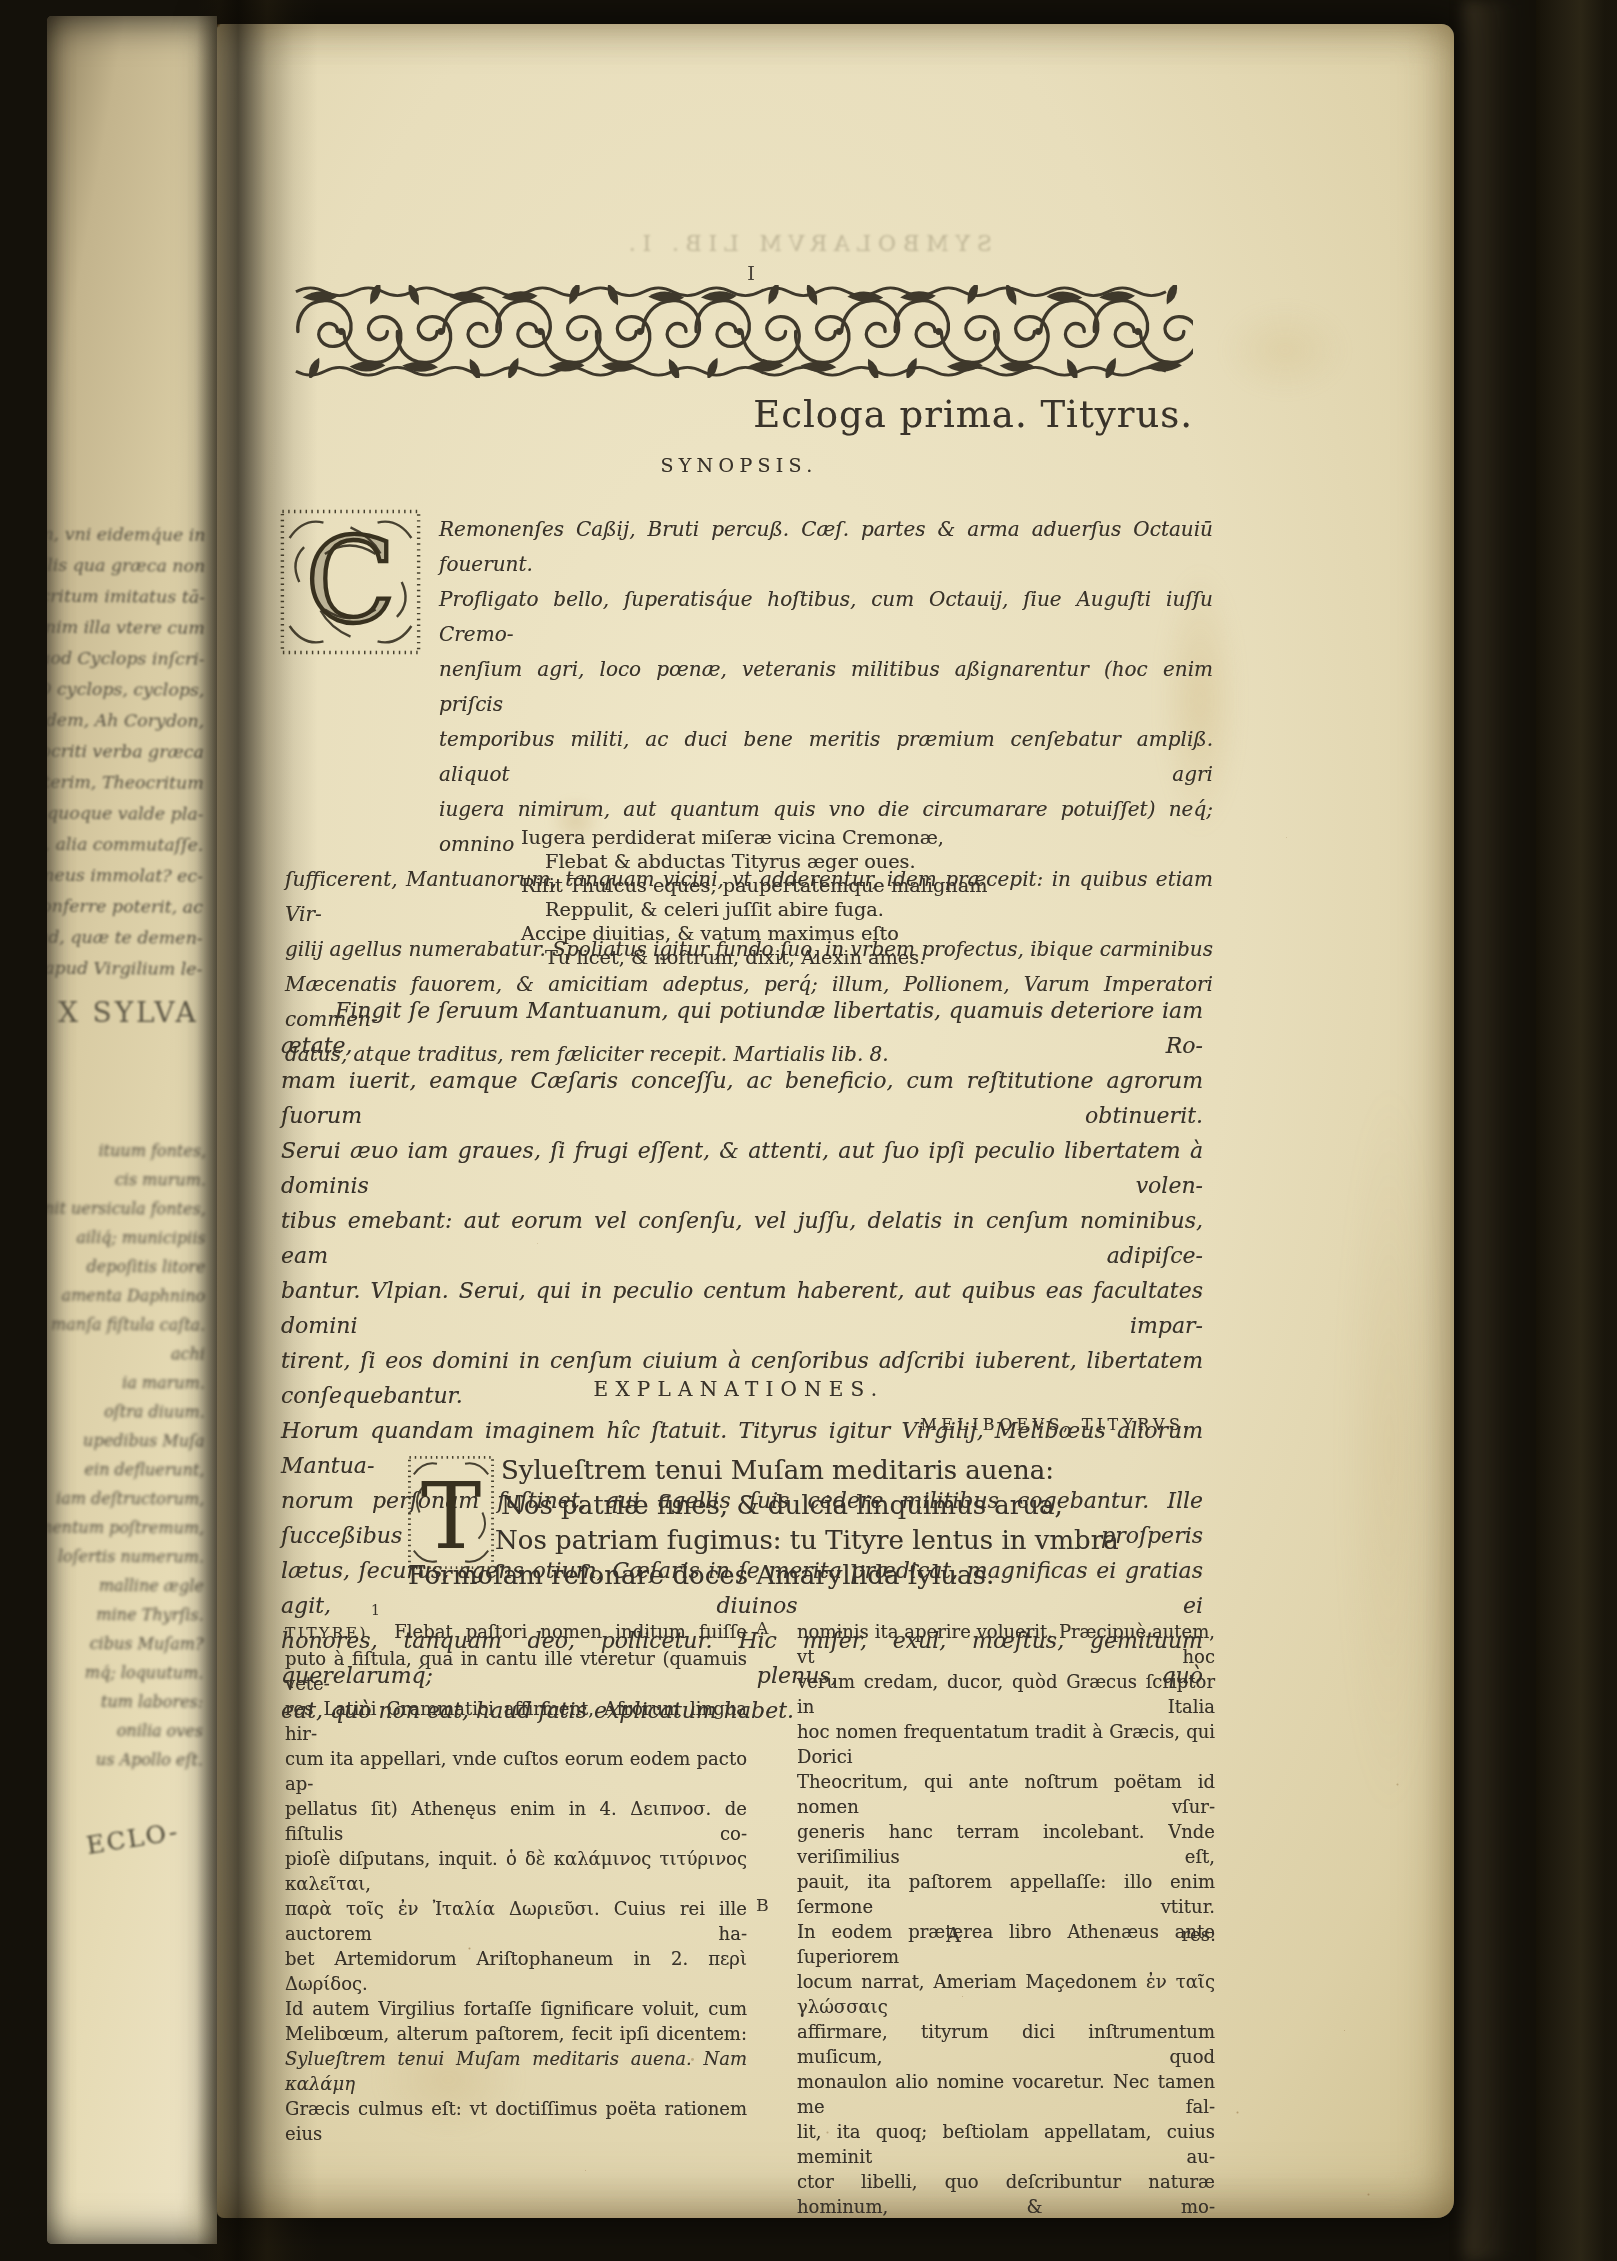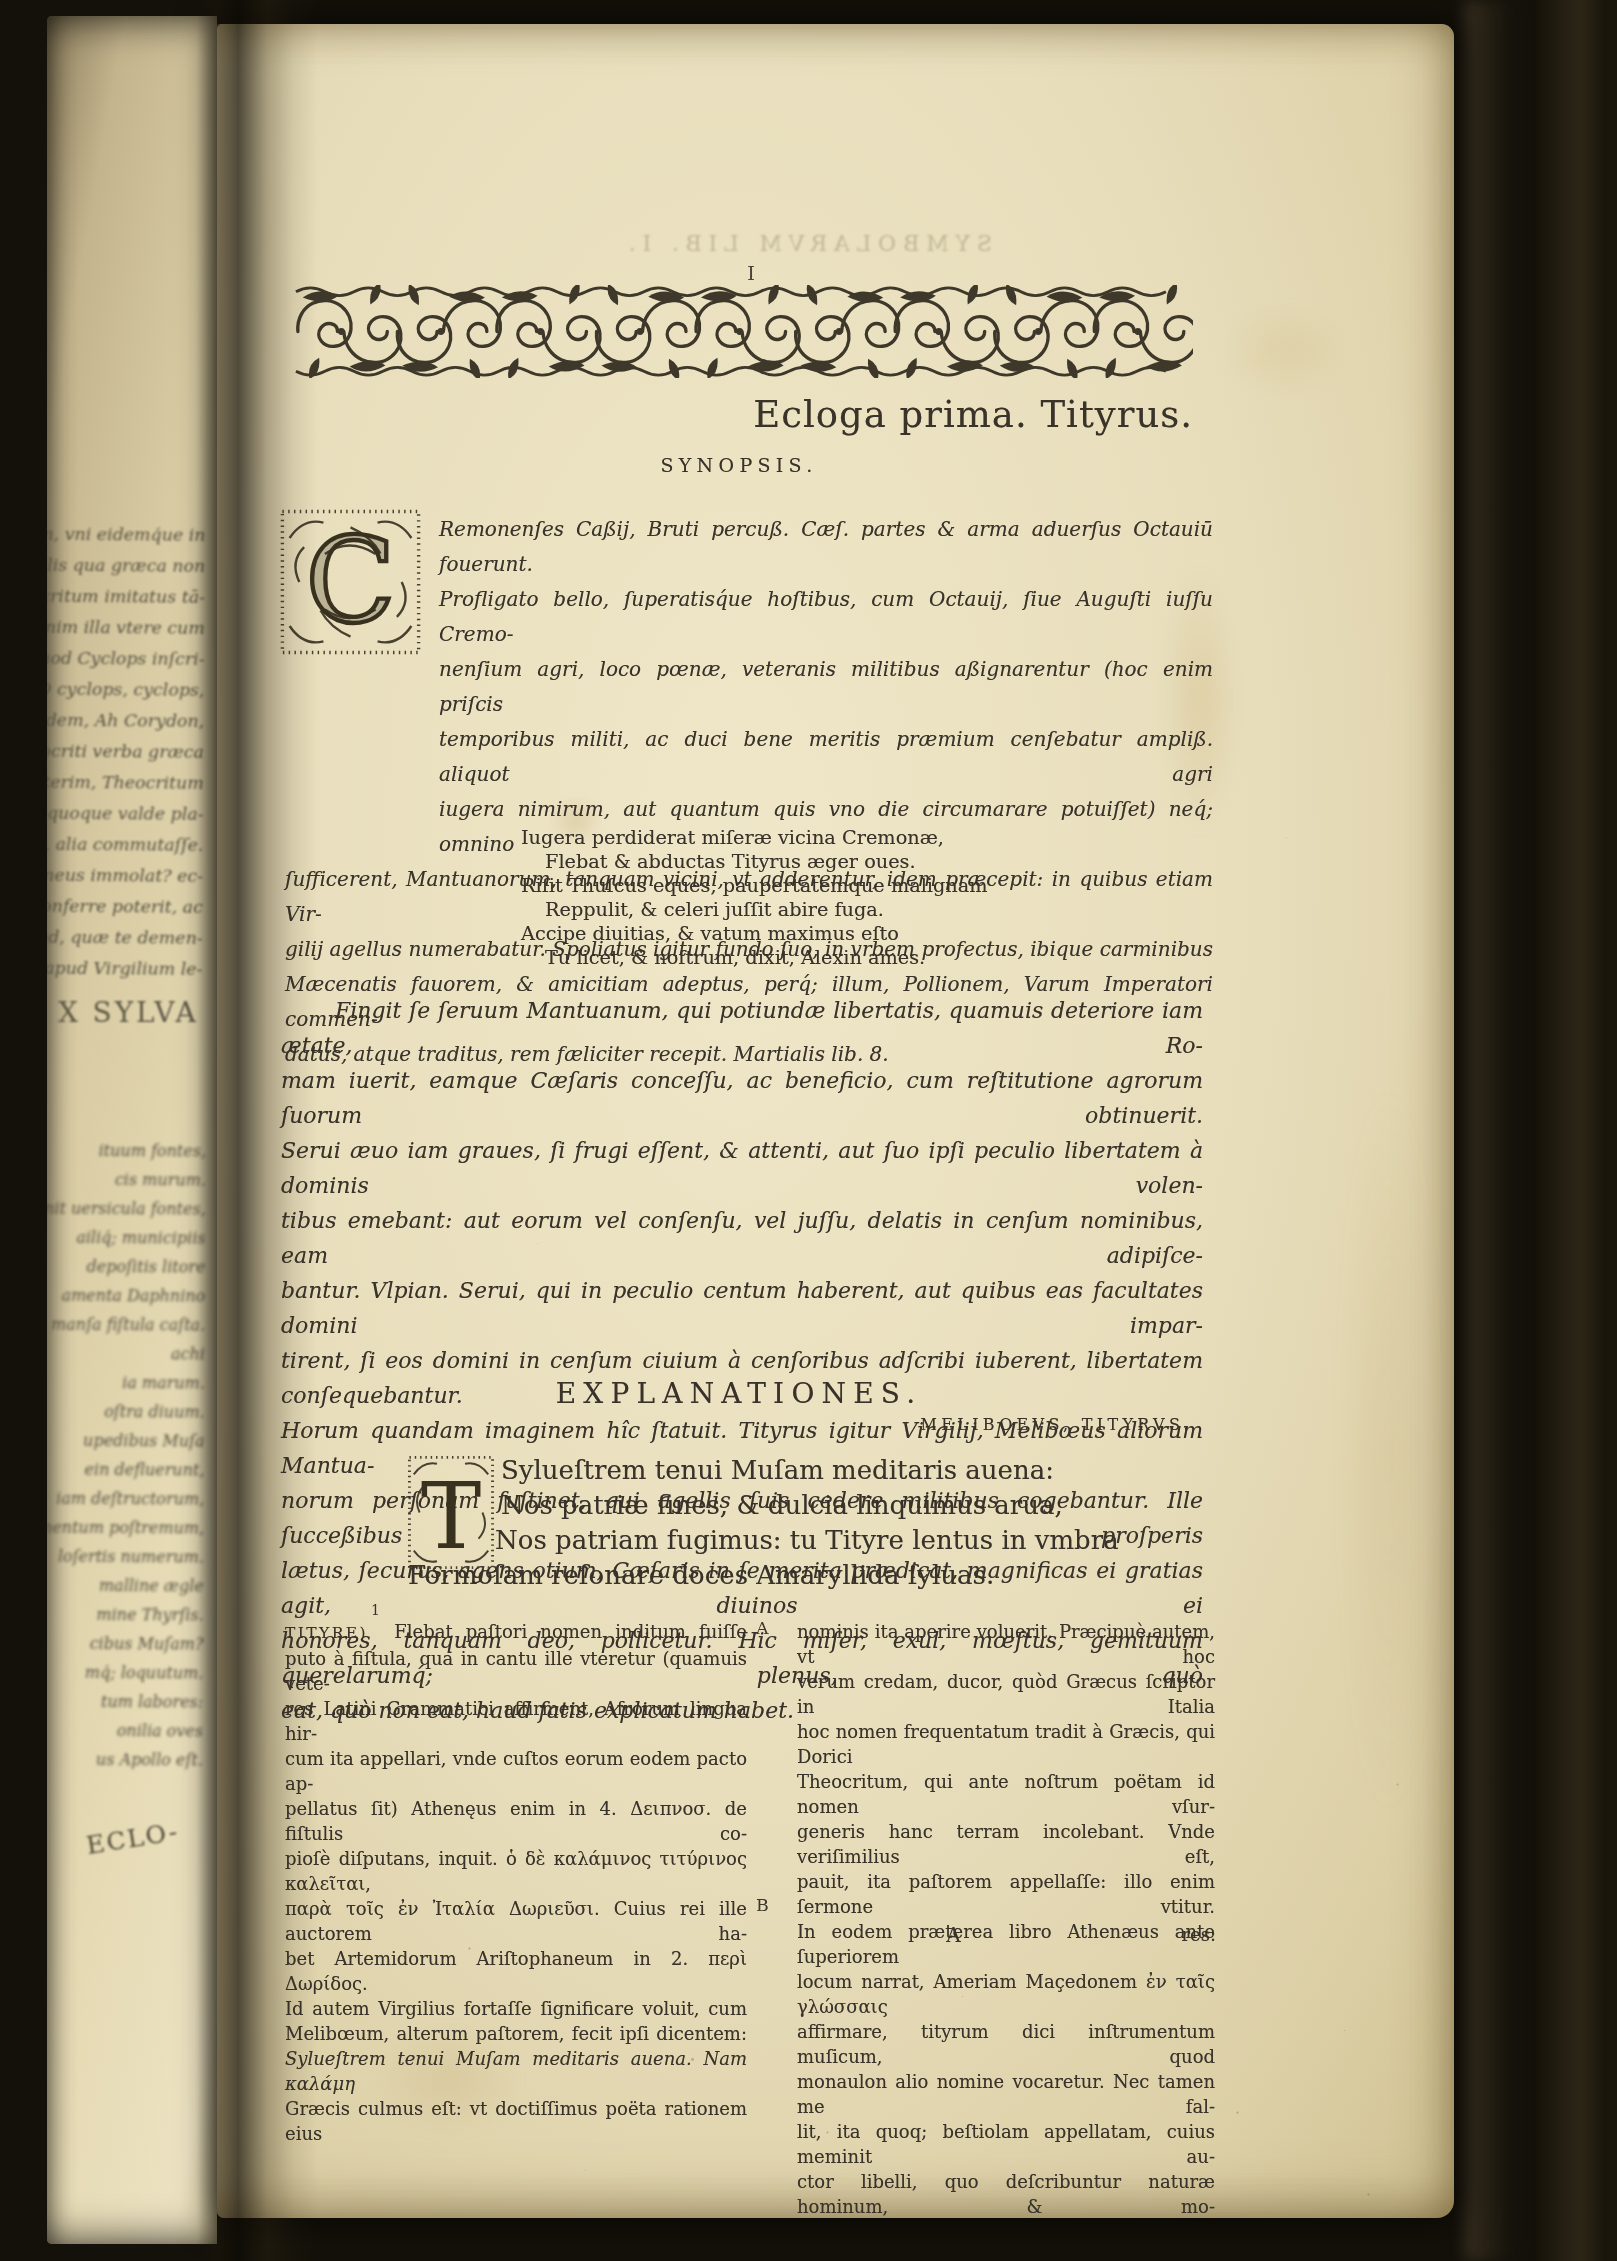--- a/index.html
+++ b/index.html
@@ -76,21 +76,21 @@
       522px 300px 0 -1px rgba(134,100,52,.3), 1150px 2169px 0 -0.5px rgba(134,100,52,.45); }
   
   .folio { left:493px; top:238px; width:82px; text-align:center; font-size:19.3px; color:#4a443a; }
   .showthrough {
     left:300px; top:207px; width:580px; text-align:center; font-size:22px; letter-spacing:6.8px;
     color:rgba(110,100,72,.32); transform:scaleX(-1); filter:blur(1px);
   }
   .ornament-band { left:77px; top:261px; width:899px; height:93px; }
   .title { left:68px; top:369px; width:908px; text-align:right; font-size:37px; letter-spacing:1px; color:#39332a; }
   .syn-head  { left:68px; top:430px;  width:908px; text-align:center; font-size:19px; letter-spacing:5.3px; }
-  .expl-head { left:68px; top:1353px; width:908px; text-align:center; font-size:28px; letter-spacing:7.2px; }
+  .expl-head { left:68px; top:1353px; width:908px; text-align:center; font-size:20px; letter-spacing:7.2px; }
   .speakers  { left:68px; top:1391px; width:908px; text-align:right; font-size:16px; letter-spacing:4.3px; }
   .dropcap-c { left:62px; top:484px; width:143px; height:148px; }
   .dropcap-t { left:190px; top:1431px; width:88px; height:115px; }
   .textblock .line { text-align:justify; text-align-last:justify; }
   .textblock .line:last-child { text-align-last:left; }
   .synopsis { left:68px; top:488px; width:928px; font-size:20px; line-height:35px; font-style:italic; }
   .synopsis .line:nth-child(-n+5) { padding-left:154px; }
   .epigram  { left:304px; top:802px; width:531px; font-size:19.3px; line-height:24px; }
   .epigram .line { white-space:nowrap; }
   .epigram .line:nth-child(even) { padding-left:24px; }

